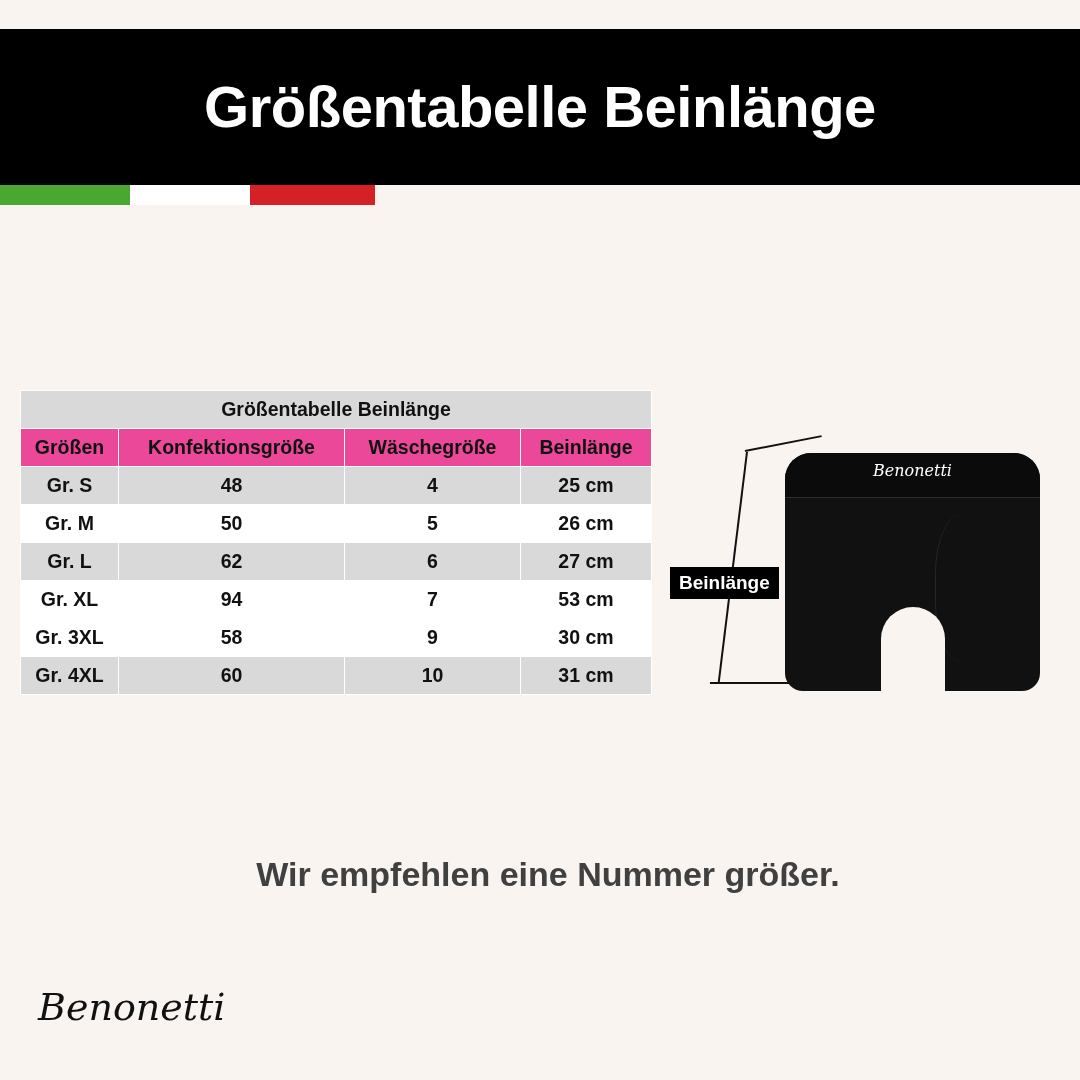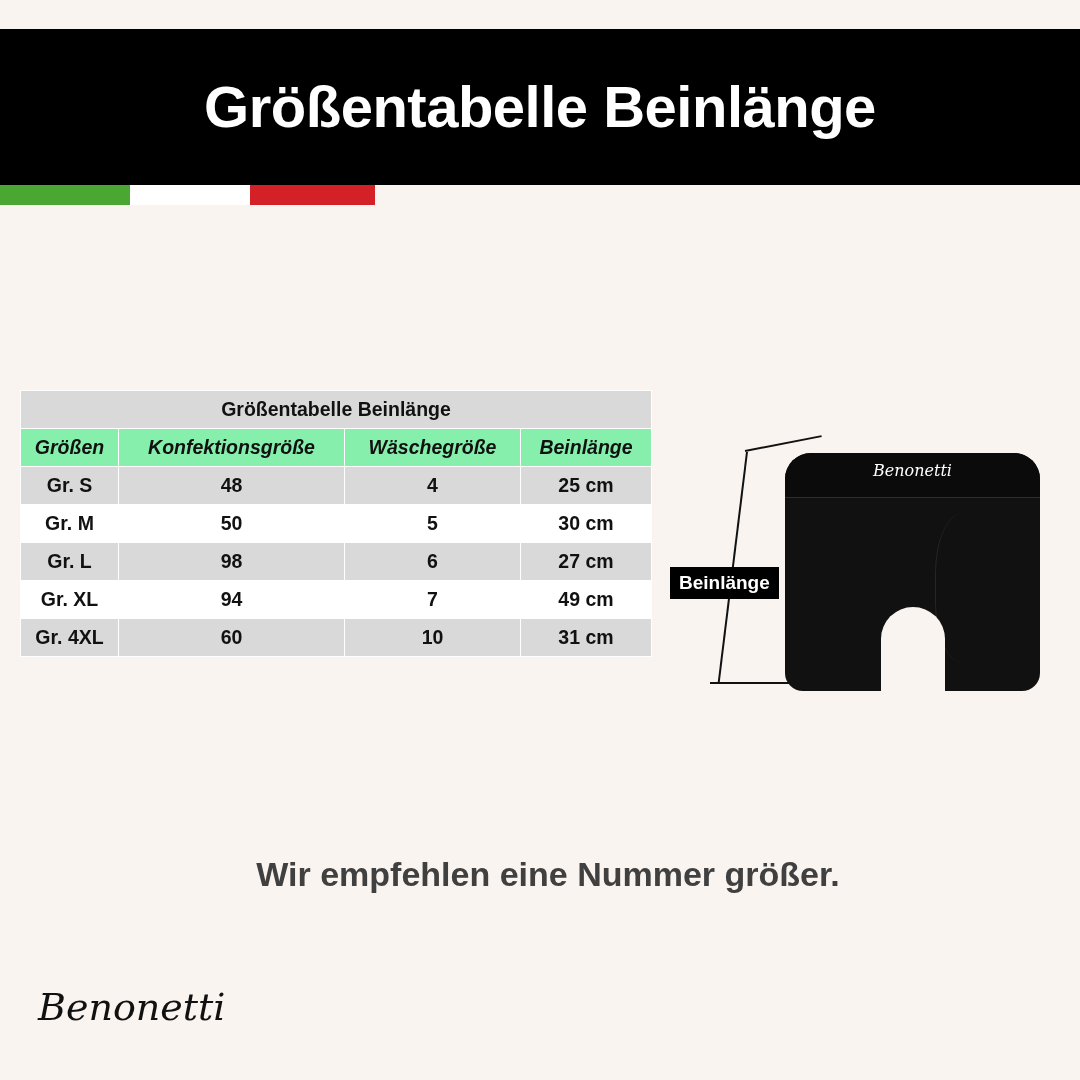--- a/index.html
+++ b/index.html
@@ -70,25 +70,24 @@
     color: #111111;
     height: 37px;
     padding: 0;
   }
   .tbl-caption td {
     background: #d9d9d9;
     font-size: 20px;
     height: 36px;
   }
   .tbl-head td {
-    background: #86efac;
+    background: #ec4899;
     font-size: 19.5px;
     height: 36px;
     border-bottom: 1px solid #bdbdbd;
-    font-style: italic;
   }
   tr.row-alt td { background: #d9d9d9; margin-top: 13px; }
   tr.row-plain td { background: #ffffff; }
   .col-a { width: 98px; }
   .col-b { width: 226px; }
   .col-c { width: 176px; }
   .col-d { width: 131px; }
 
   
   .product-area {
@@ -241,33 +240,39 @@
       <tr class="row-alt">
         <td>Gr. S</td>
         <td>48</td>
         <td>4</td>
         <td>25 cm</td>
       </tr>
       <tr class="row-plain">
         <td>Gr. M</td>
         <td>50</td>
         <td>5</td>
-        <td>30 cm</td>
+        <td>26 cm</td>
       </tr>
       <tr class="row-alt">
         <td>Gr. L</td>
-        <td>98</td>
+        <td>62</td>
         <td>6</td>
         <td>27 cm</td>
       </tr>
       <tr class="row-plain">
         <td>Gr. XL</td>
         <td>94</td>
         <td>7</td>
-        <td>49 cm</td>
+        <td>53 cm</td>
+      </tr>
+      <tr class="row-plain">
+        <td>Gr. 3XL</td>
+        <td>58</td>
+        <td>9</td>
+        <td>30 cm</td>
       </tr>
       <tr class="row-alt">
         <td>Gr. 4XL</td>
         <td>60</td>
         <td>10</td>
         <td>31 cm</td>
       </tr>
     </tbody>
   </table>
 </div>

